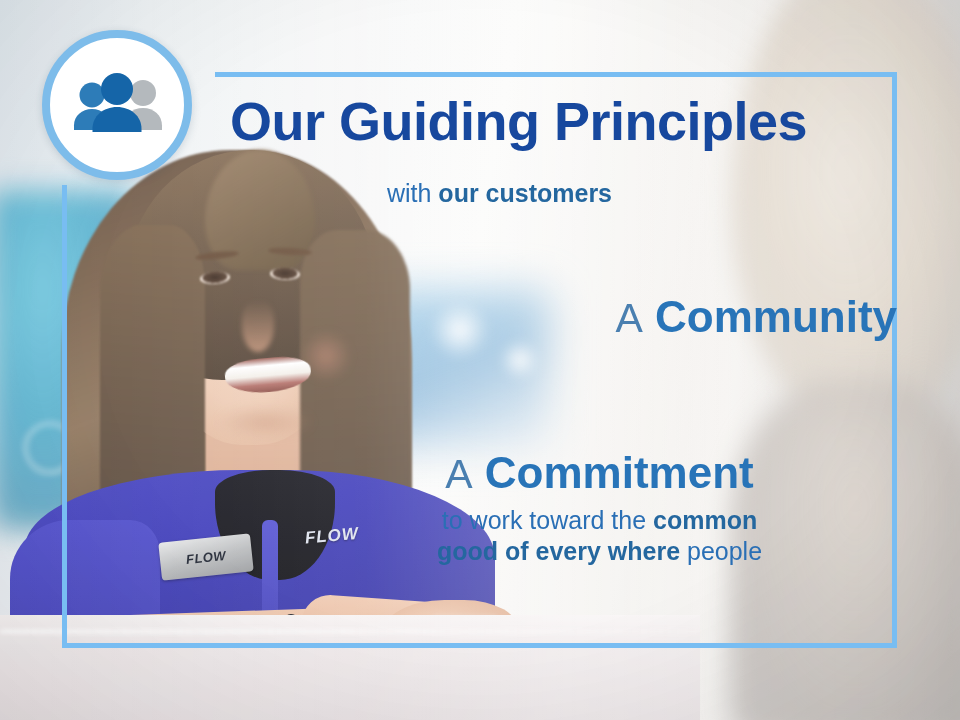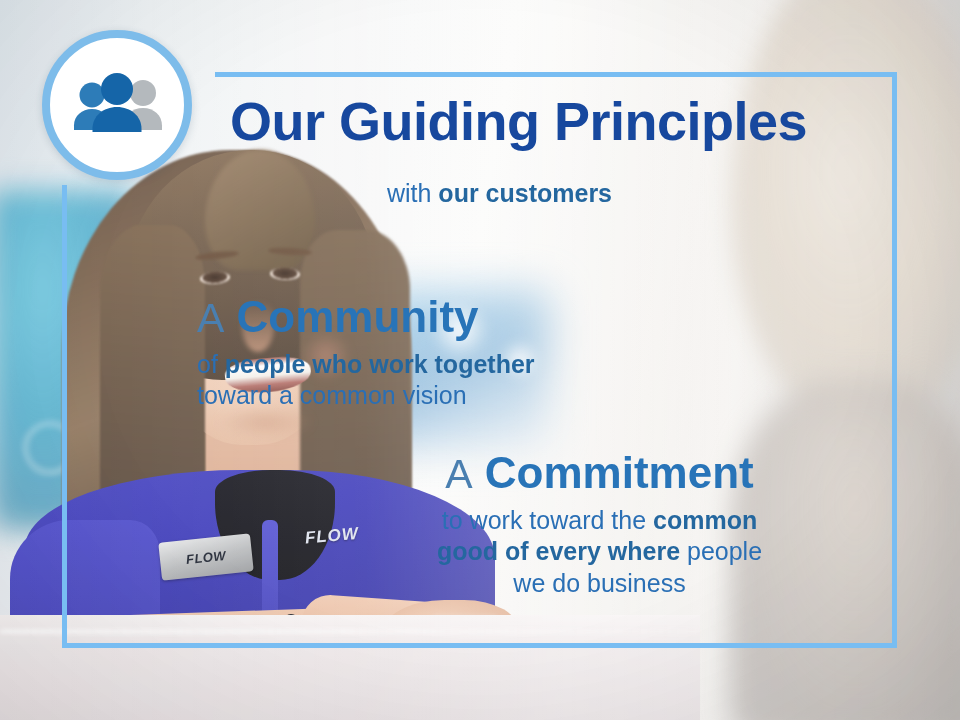--- a/index.html
+++ b/index.html
@@ -315,21 +315,21 @@
   .p-body {
     font-size: 25px;
     line-height: 1.24;
     color: #2a6fb5;
     font-weight: normal;
     margin-top: 8px;
   }
   .p-body b { font-weight: bold; color: #24679f; }
 
   .p1 { top: 98px;  text-align: center; padding-left: 40px; box-sizing: border-box; }
-  .p2 { top: 222px; text-align: left; padding-left: 135px; box-sizing: border-box; }
+  .p2 { top: 222px; text-align: right; padding-left: 135px; box-sizing: border-box; }
   .p3 { top: 378px; text-align: center; padding-left: 240px; box-sizing: border-box; }
 
   .p2 .p-body, .p3 .p-body { line-height: 1.26; }
 </style>
 </head>
 <body>
 
 <div id="canvas">
 
   <div class="bg-layer bg-base"></div>
@@ -405,31 +405,28 @@
           <div><span>with </span><b>our customers</b></div>
         </div>
     </div>
 
     <div class="principle p2">
       <div class="p-head">
         <span class="lead">A</span>
         <span class="key">Community</span>
       </div>
       <div class="p-body">
-          <div><span>of </span><b>people who work together</b></div>
-          <div><span>toward a common vision</span></div>
         </div>
     </div>
 
     <div class="principle p3">
       <div class="p-head">
         <span class="lead">A</span>
         <span class="key">Commitment</span>
       </div>
       <div class="p-body">
           <div><span>to work toward the </span><b>common</b></div>
           <div><b>good of every where</b><span> people</span></div>
-          <div><span>we do business</span></div>
         </div>
     </div>
 
   </div>
 </div>
 
 </body></html>

